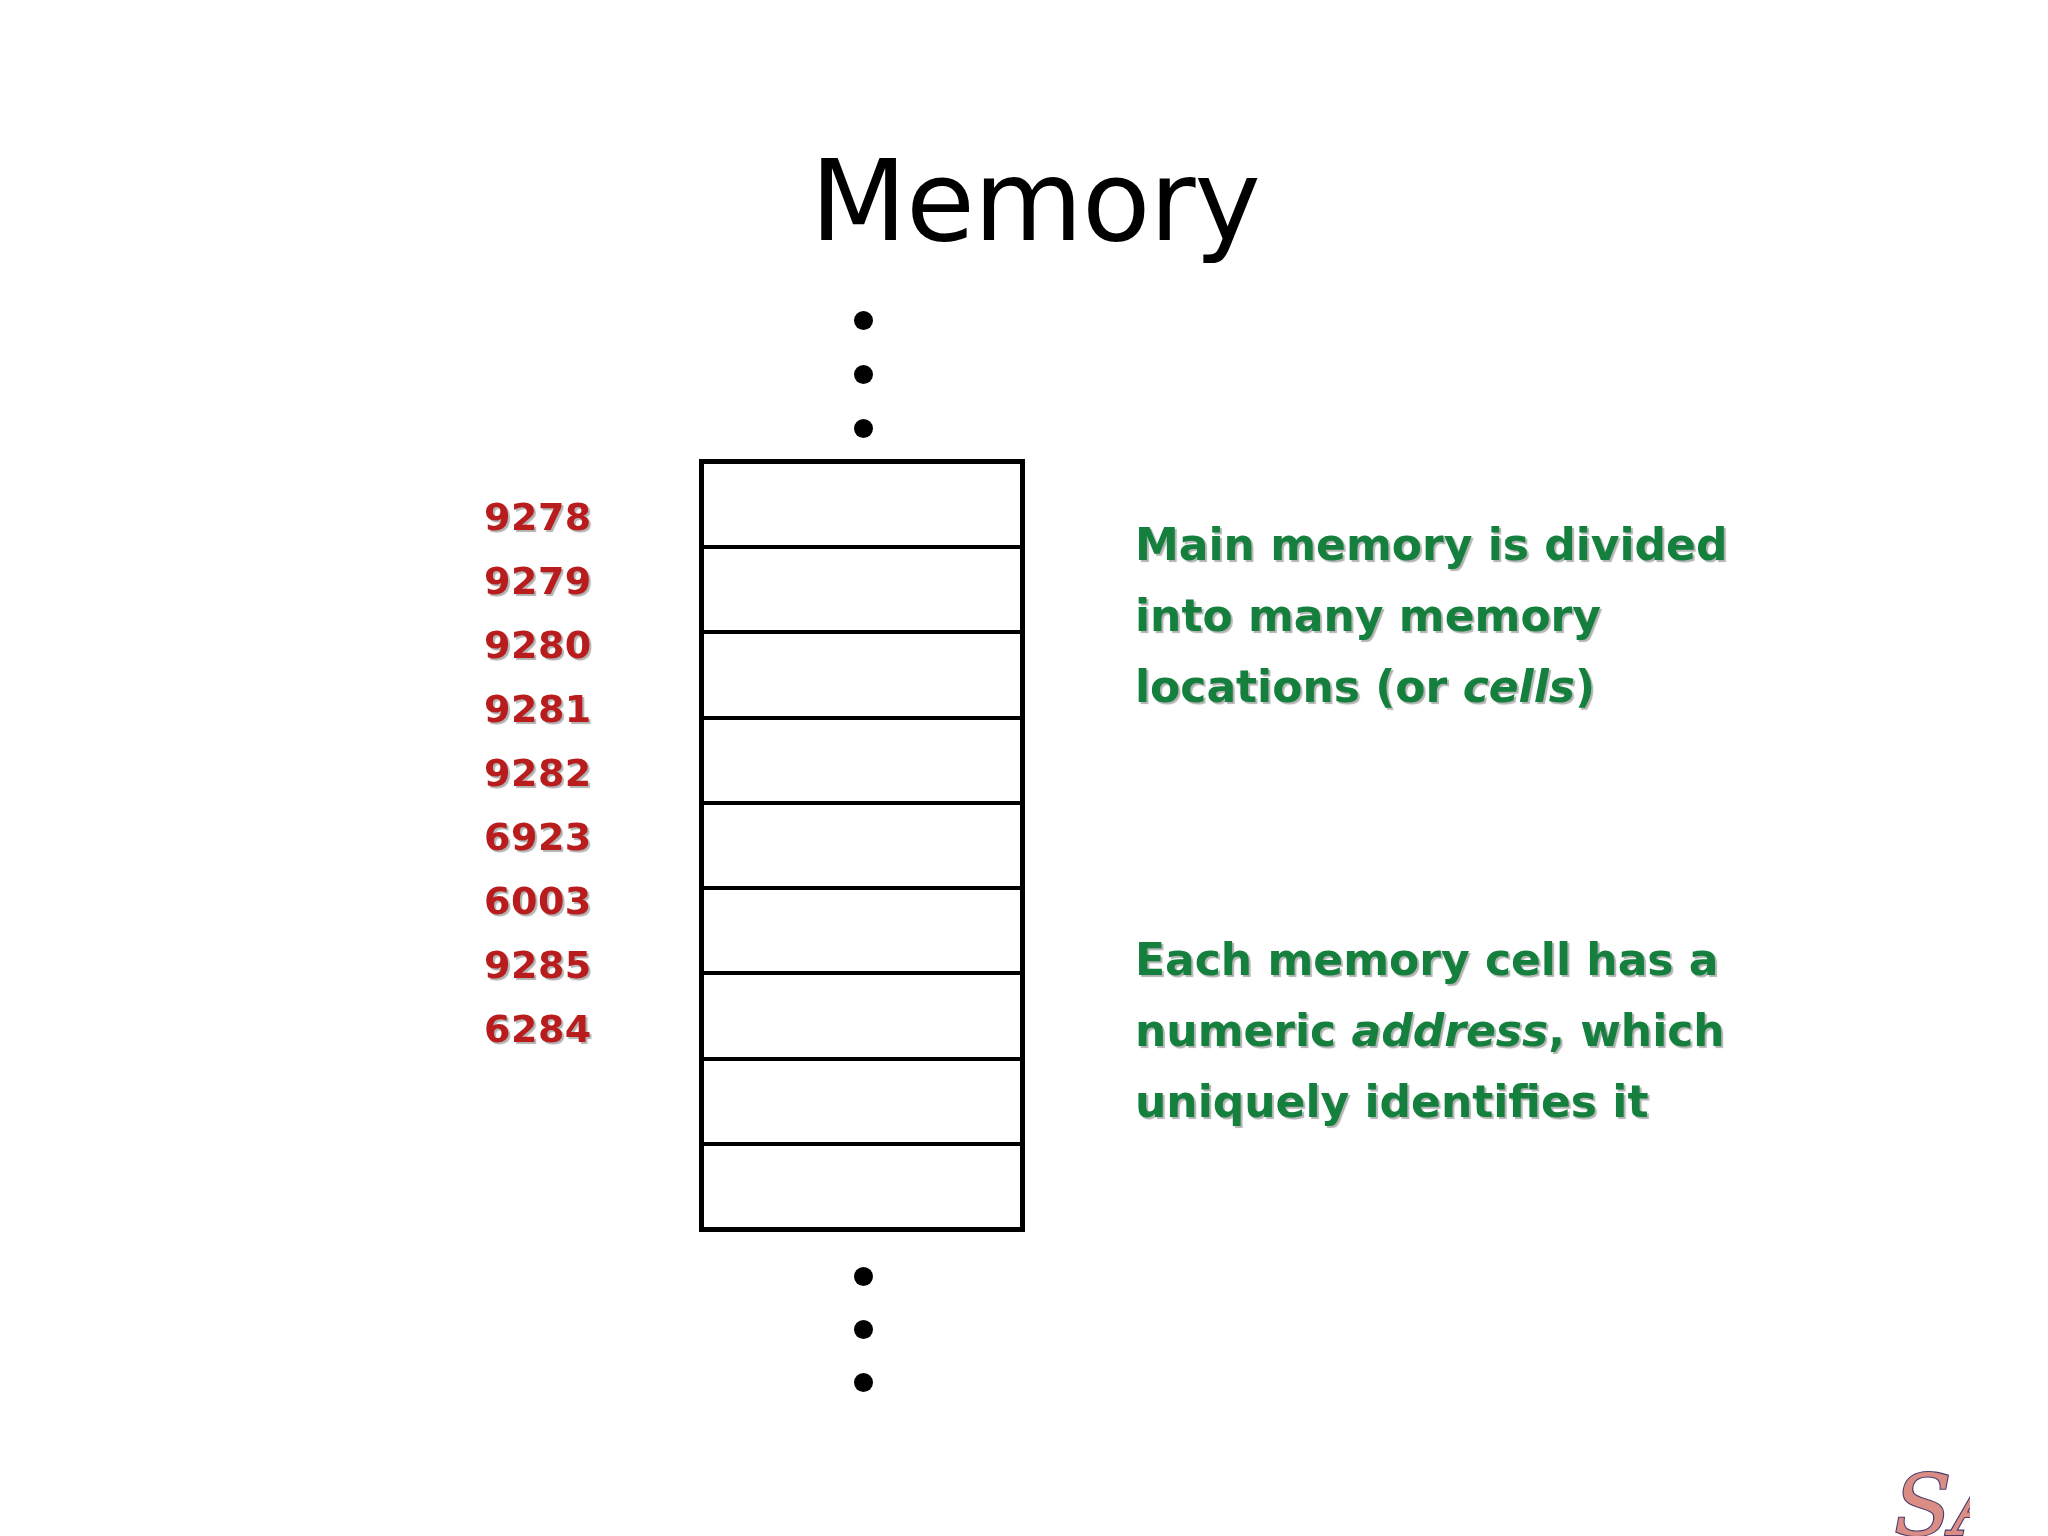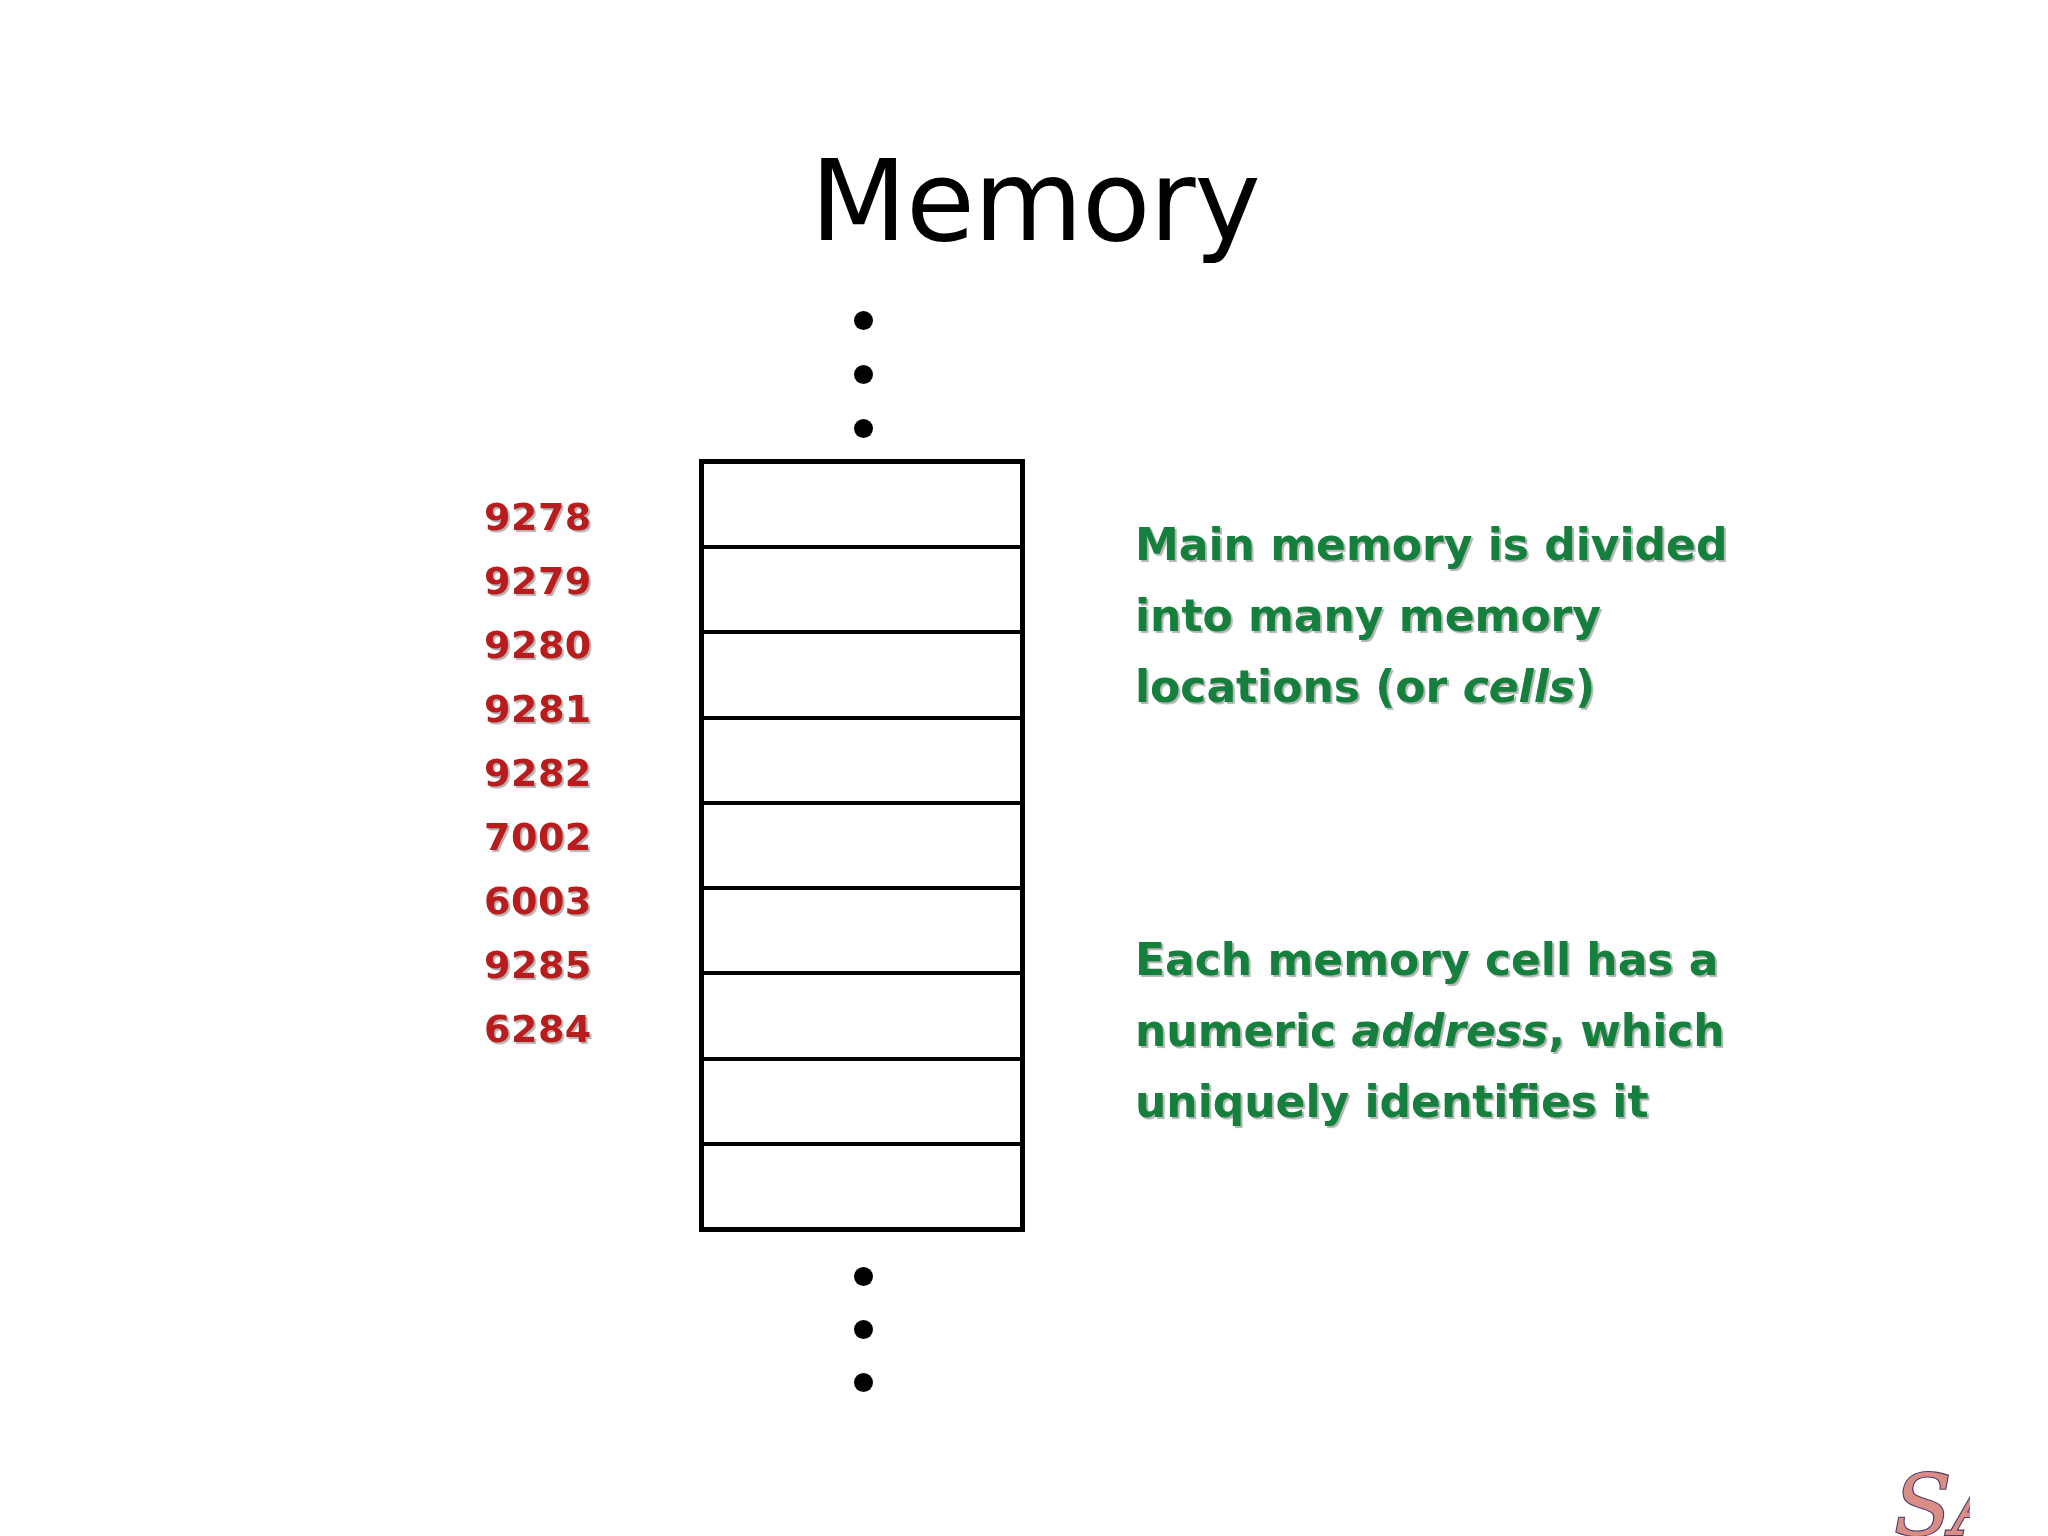--- a/index.html
+++ b/index.html
@@ -146,21 +146,21 @@
     <span class="dot"></span>
     <span class="dot"></span>
   </div>
 
   <div id="address-list">
     <div class="address-label">9278</div>
     <div class="address-label">9279</div>
     <div class="address-label">9280</div>
     <div class="address-label">9281</div>
     <div class="address-label">9282</div>
-    <div class="address-label">7002</div>
+    <div class="address-label">6923</div>
     <div class="address-label">6003</div>
     <div class="address-label">9285</div>
     <div class="address-label">6284</div>
   </div>
 
   <div id="memory-table">
     <div class="memory-cell"></div>
     <div class="memory-cell"></div>
     <div class="memory-cell"></div>
     <div class="memory-cell"></div>

